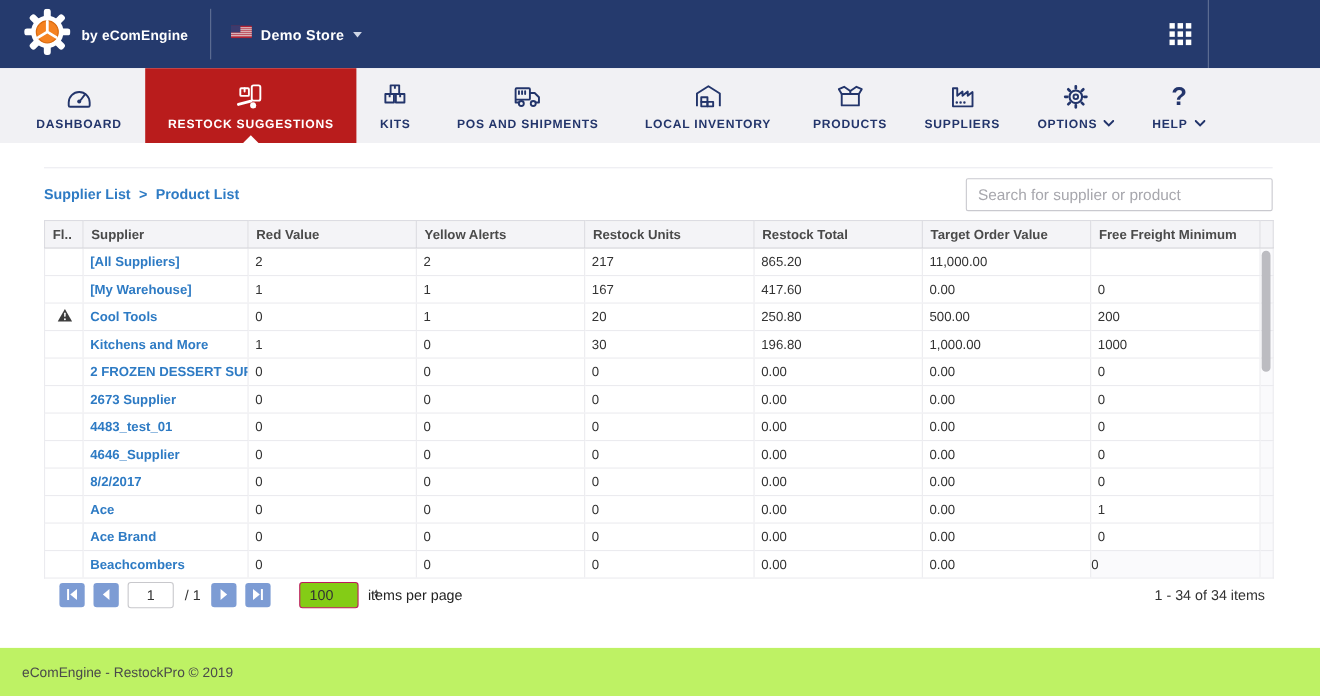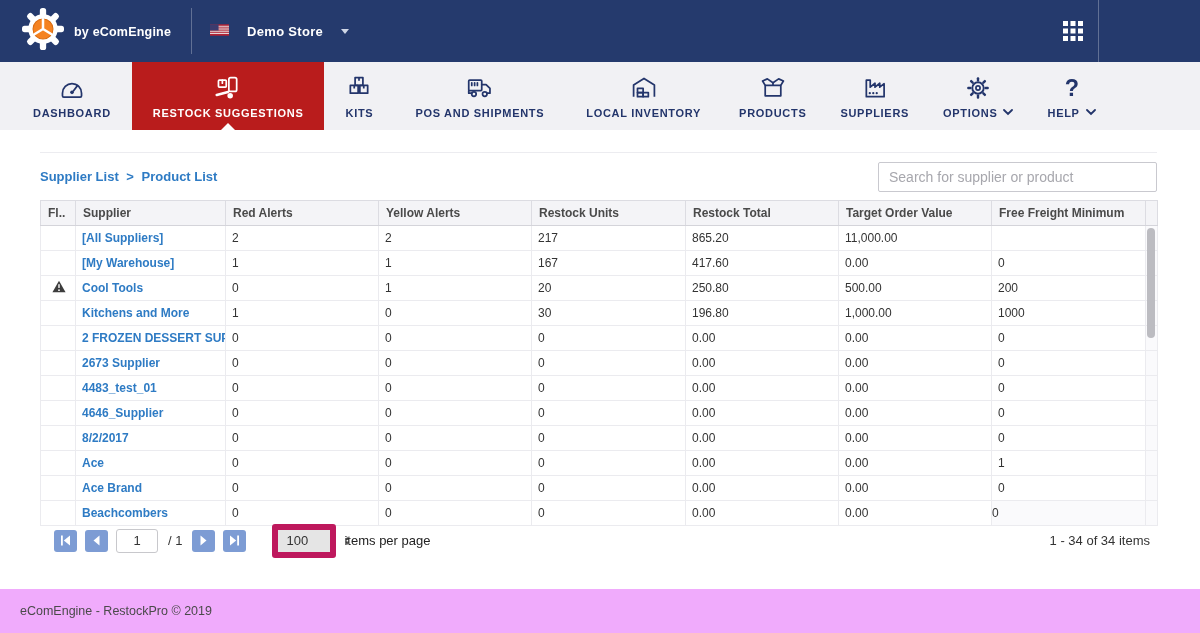--- a/index.html
+++ b/index.html
@@ -7,21 +7,21 @@
         font-family:"Liberation Sans",sans-serif;-webkit-font-smoothing:antialiased;}
 
   
   .hdr{height:62px;background:#253a6d;display:flex;align-items:center;}
   .brand{display:flex;align-items:center;gap:10px;padding:0 20px 0 22px;}
   .brand-text{display:flex;flex-direction:column;line-height:1;}
   .brand-name{font-size:25px;font-weight:bold;letter-spacing:-.5px;color:#fff;}
   .brand-name .pro{color:#f58220;}
   .brand-tag{font-size:12.5px;color:#fff;font-weight:600;margin-top:2px;letter-spacing:.2px;}
   .hdr-div{width:1px;height:46px;background:rgba(255,255,255,.28);}
-  .store{display:flex;align-items:center;gap:18px;padding:0 18px;cursor:pointer;}
+  .store{display:flex;align-items:center;gap:8px;padding:0 18px;cursor:pointer;}
   .store-label{color:#fff;font-size:13px;font-weight:600;letter-spacing:.3px;}
   .caret-down{width:0;height:0;border-left:4px solid transparent;border-right:4px solid transparent;
               border-top:5px solid #cfd6e6;margin-top:1px;}
   .hdr-right{margin-left:auto;display:flex;align-items:center;height:62px;}
   .apps-btn{padding:0 14px;cursor:pointer;display:flex;align-items:center;height:62px;}
   .hdr-div-full{width:1px;height:62px;background:rgba(255,255,255,.28);}
   .hdr-spacer{width:101px;height:62px;}
 
   
   .nav{height:68px;background:#f1f1f4;display:flex;align-items:stretch;padding-left:12px;}
@@ -60,30 +60,30 @@
                 border-radius:4px;cursor:pointer;}
 
   
   .pager{position:relative;margin-left:40px;width:1117px;box-sizing:border-box;
          padding:3px 0 0 14px;display:flex;align-items:center;gap:8px;height:26px;}
   .pbtn{width:23px;height:22px;background:#7d9cd4;border:none;border-radius:3px;display:flex;
         align-items:center;justify-content:center;cursor:pointer;padding:0;}
   .page-input{width:36px;height:20px;border:1px solid #c8c8cc;border-radius:3px;text-align:center;
               font-size:13px;color:#333;font-family:"Liberation Sans",sans-serif;outline:none;}
   .of-label{font-size:13px;color:#333;margin:0 2px;}
-  .size-box{width:52px;height:22px;border:6px solid #be185d;border-radius:3px;display:flex;
-            align-items:center;cursor:pointer;margin-left:18px;background:#e5e5e5;gap:36px;}
+  .size-box{width:52px;height:22px;border:1px solid #be185d;border-radius:3px;display:flex;
+            align-items:center;cursor:pointer;margin-left:18px;background:#84cc16;gap:36px;}
   .size-val{flex:1;font-size:13px;color:#333;padding-left:8px;}
   .spin{display:flex;flex-direction:column;align-items:center;padding-right:5px;color:#555;}
   .spin span{font-size:6px;line-height:5px;}
   .size-suffix{font-size:13px;color:#222;}
   .range{position:absolute;right:7px;top:7px;font-size:13px;color:#333;}
 
   
-  .footband{position:absolute;left:0;right:0;bottom:0;height:44px;background:#f0abfc;}
+  .footband{position:absolute;left:0;right:0;bottom:0;height:44px;background:#bef264;}
   .copyright{position:absolute;left:20px;bottom:15px;font-size:12.5px;color:#4a4a4a;}
 </style>
 </head>
 <body>
 
 <div class="page">
 
   <div class="hdr">
     <div class="brand">
       <span>
@@ -288,21 +288,21 @@
           <col style="width:154px">
             <col style="width:153px">
             <col style="width:153px">
             <col style="width:154px">
           <col style="width:12px">
         </colgroup>
         <thead>
           <tr>
             <th>Fl..</th>
             <th>Supplier</th>
-            <th>Red Alerts</th>
+            <th>Red Value</th>
             <th>Yellow Alerts</th>
             <th>Restock Units</th>
             <th>Restock Total</th>
             <th>Target Order Value</th>
             <th>Free Freight Minimum</th>
             <th></th>
           </tr>
         </thead>
         <tbody>
           <tr>

